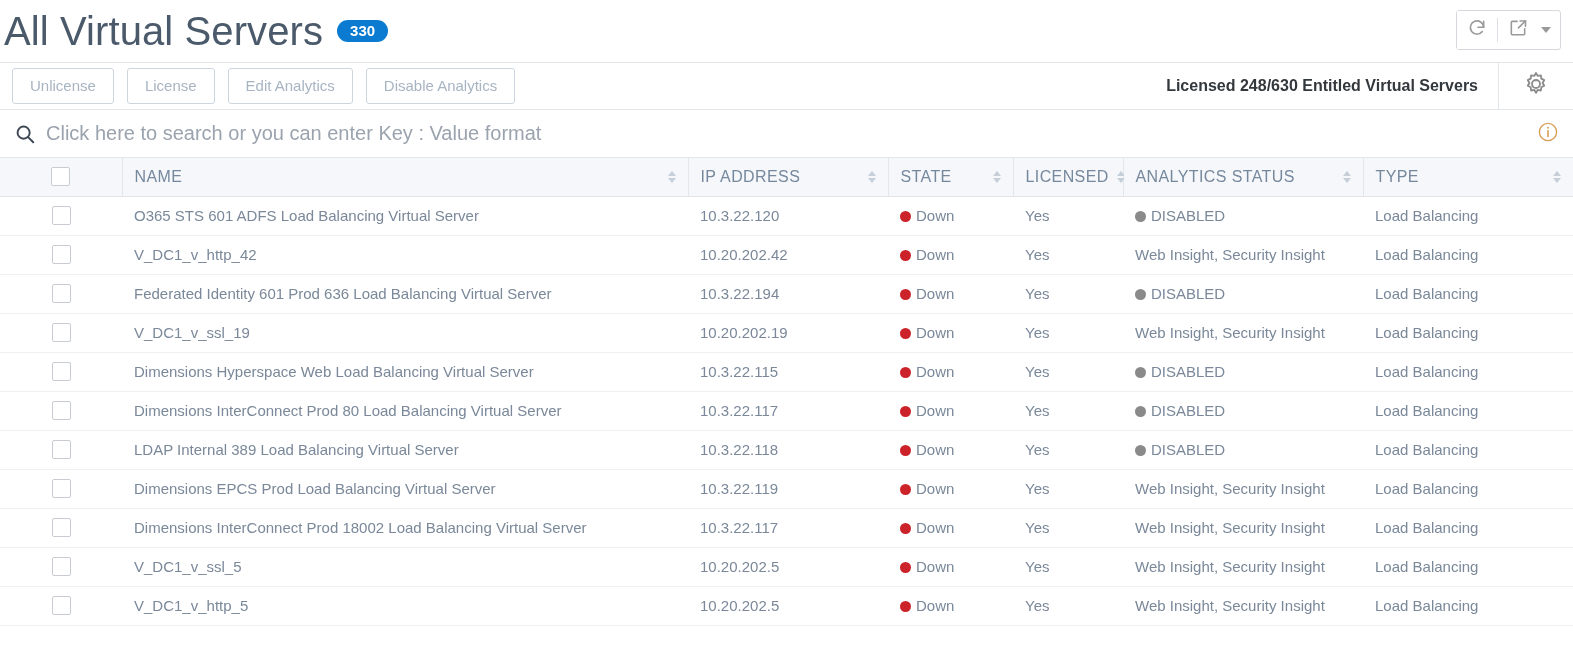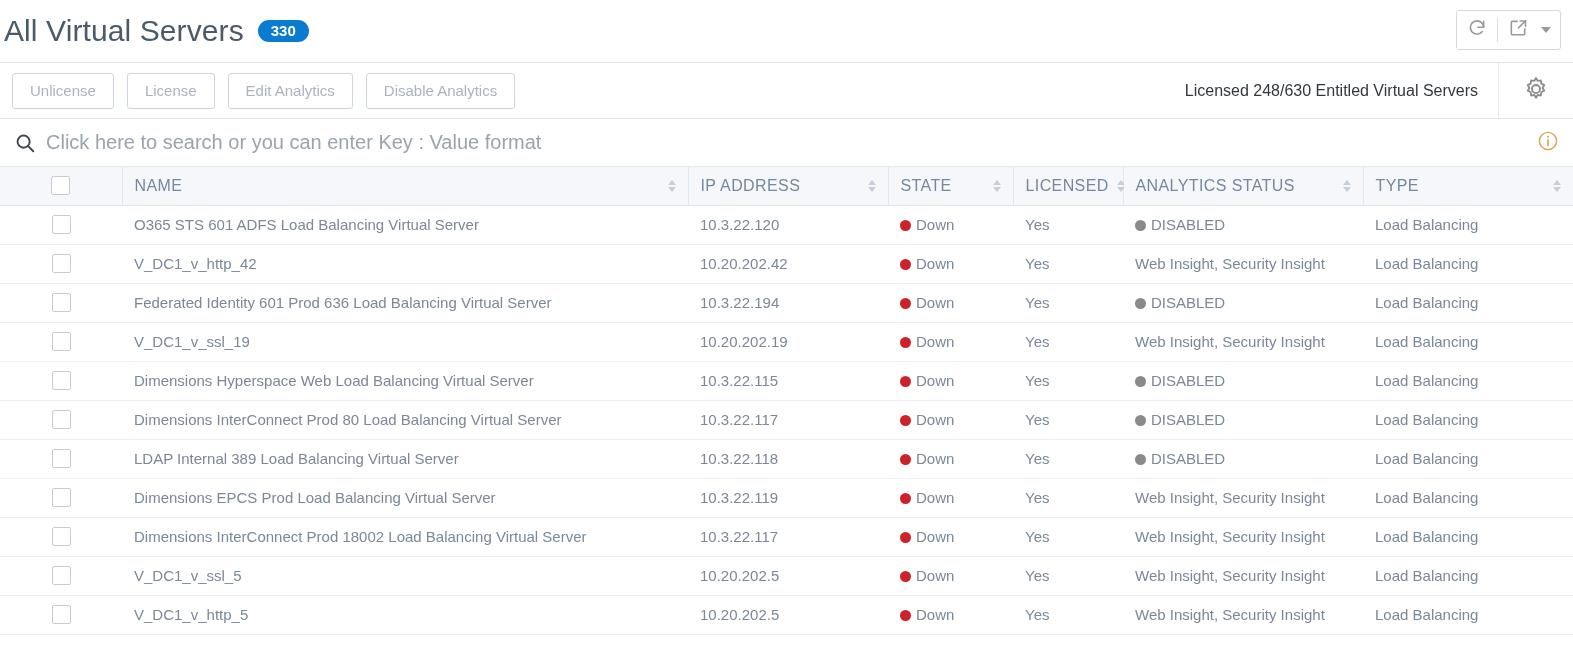--- a/index.html
+++ b/index.html
@@ -18,21 +18,21 @@
 
   
   .titlebar {
     height: 62px;
     display: flex;
     align-items: center;
     padding: 0 12px 0 4px;
     position: relative;
   }
   .page-title {
-    font-size: 30px;
+    font-size: 40px;
     color: #4b5a6b;
     font-weight: 400;
     letter-spacing: 0.1px;
     white-space: nowrap;
   }
   .count-badge {
     margin-left: 14px;
     background: #0a7bd1;
     color: #ffffff;
     border-radius: 11px;
@@ -77,21 +77,21 @@
   }
   .caret-dn {
     width: 0; height: 0;
     border-left: 5px solid transparent;
     border-right: 5px solid transparent;
     border-top: 6px solid #9a9a9a;
   }
 
   
   .toolbar {
-    height: 57px;
+    height: 48px;
     border-top: 1px solid #e4e7ea;
     border-bottom: 1px solid #e4e7ea;
     display: flex;
     align-items: center;
     padding-left: 12px;
     position: relative;
   }
   .tb-btn {
     height: 36px;
     padding: 0 17px;
@@ -109,21 +109,21 @@
   .license-info {
     position: absolute;
     right: 74px;
     top: 0;
     bottom: 0;
     display: flex;
     align-items: center;
     padding-right: 20px;
     border-right: 1px solid #e4e7ea;
     font-size: 16px;
-    font-weight: normal;
+    font-weight: bold;
     color: #33383d;
     white-space: nowrap;
   }
   .gear-wrap {
     position: absolute;
     right: 0;
     top: 0;
     bottom: 0;
     width: 74px;
     display: flex;

